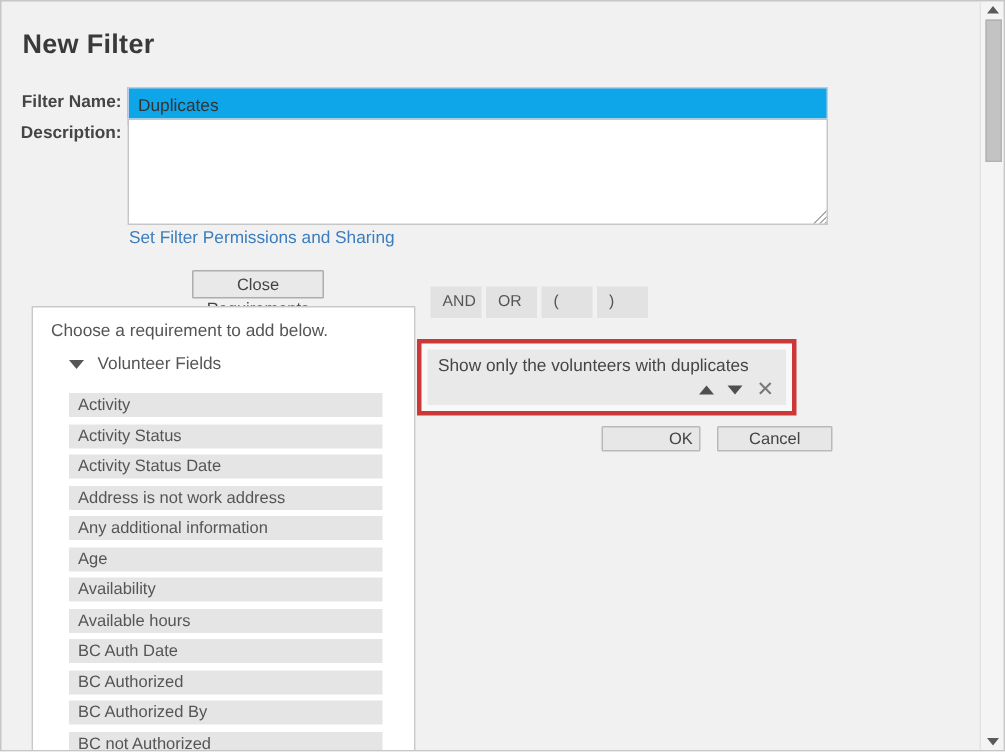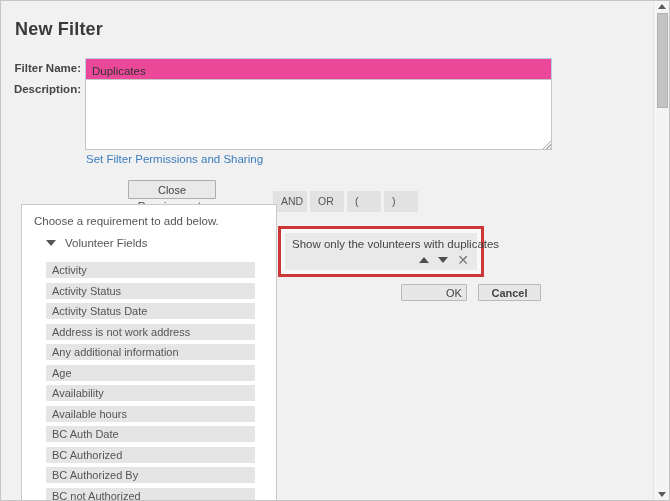--- a/index.html
+++ b/index.html
@@ -13,21 +13,21 @@
     font-size:18px;font-weight:600;color:#3a3a3a;letter-spacing:.2px;
   }
   .form-label{
     position:absolute;left:0;width:80px;text-align:right;
     font-size:11.5px;font-weight:bold;color:#454545;
   }
   .lbl-filter-name{top:61px;}
   .lbl-description{top:82px;}
   .filter-name-input{
     position:absolute;left:84px;top:57px;width:467px;height:19px;
-    box-sizing:border-box;background:#ec4899;border:1px solid #b9cde6;
+    box-sizing:border-box;background:#0ea5e9;border:1px solid #b9cde6;
     font-family:inherit;font-size:11.5px;color:#333;padding:12px 6px;outline:none;
   }
   .description-box{
     position:absolute;left:84px;top:78px;width:467px;height:71px;
     box-sizing:border-box;background:#ffffff;border:1px solid #c6c6c6;
     font-family:inherit;font-size:11.5px;color:#333;resize:none;outline:none;
   }
   .resize-grip{
     position:absolute;left:541px;top:139px;width:9px;height:9px;
     background:
@@ -39,21 +39,21 @@
     position:absolute;left:85px;top:152px;
     font-size:11.5px;color:#3c7dbd;text-decoration:none;cursor:pointer;
   }
   .close-req-btn{
     position:absolute;left:127px;top:179px;width:88px;height:19px;
     box-sizing:border-box;background:#e9e9e9;border:1px solid #adadad;
     font-family:inherit;font-size:11px;color:#444;text-align:center;line-height:16px;
     border-radius:1px;cursor:pointer;
   }
   .operators{
-    position:absolute;left:272px;top:190px;display:flex;gap:3px;justify-content:space-between;
+    position:absolute;left:286px;top:190px;display:flex;gap:3px;justify-content:space-between;
   }
   .operator-tile{
     width:34px;height:21px;box-sizing:border-box;background:#e2e2e2;
     font-size:10.5px;color:#555;line-height:21px;padding-left:8px;cursor:pointer;
   }
   .chooser-panel{
     position:absolute;left:20px;top:203px;width:256px;height:320px;
     box-sizing:border-box;background:#ffffff;border:1px solid #c9c9c9;
   }
   .chooser-instruction{
@@ -70,21 +70,21 @@
   .group-label{font-size:11.5px;color:#555;}
   .field-list{
     position:absolute;left:24px;top:57px;width:209px;
     display:flex;flex-direction:column;gap:4.5px;
   }
   .field-row{
     height:16px;background:#e5e5e5;font-size:11px;color:#555;
     line-height:16px;padding-left:6px;cursor:pointer;
   }
   .req-highlight{
-    position:absolute;left:277px;top:225px;width:206px;height:51px;
+    position:absolute;left:277px;top:225px;width:253px;height:51px;
     box-sizing:border-box;border:3px solid #cb3837;background:#f8f8f8;
   }
   .req-item{
     position:absolute;left:4px;top:4px;right:4px;bottom:4px;background:#e9e9e9;
   }
   .req-text{
     position:absolute;left:7px;top:5px;font-size:11.5px;color:#454545;white-space:nowrap;
   }
   .req-icons{
     position:absolute;right:8px;bottom:3px;display:flex;align-items:center;gap:9px;
@@ -101,21 +101,21 @@
     font-size:14px;color:#787878;line-height:14px;cursor:pointer;
     font-family:"DejaVu Sans",sans-serif;
   }
   .dialog-btn{
     position:absolute;top:283px;height:17px;box-sizing:border-box;
     background:#e7e7e7;border:1px solid #b9b9b9;font-family:inherit;
     font-size:11px;color:#444;text-align:center;line-height:14px;cursor:pointer;
     border-radius:1px;
   }
   .ok-btn{left:400px;width:66px;padding-left:44px;}
-  .cancel-btn{left:477px;width:63px;font-weight:bold;}
+  .cancel-btn{left:477px;width:77px;}
   .scrollbar{
     position:absolute;right:0;top:0;width:15px;height:499px;
     background:#f4f4f4;border-left:1px solid #e3e3e3;
   }
   .sb-up{
     position:absolute;top:3px;left:4px;width:0;height:0;
     border-left:4px solid transparent;border-right:4px solid transparent;
     border-bottom:5px solid #5a5a5a;cursor:pointer;
   }
   .sb-down{

